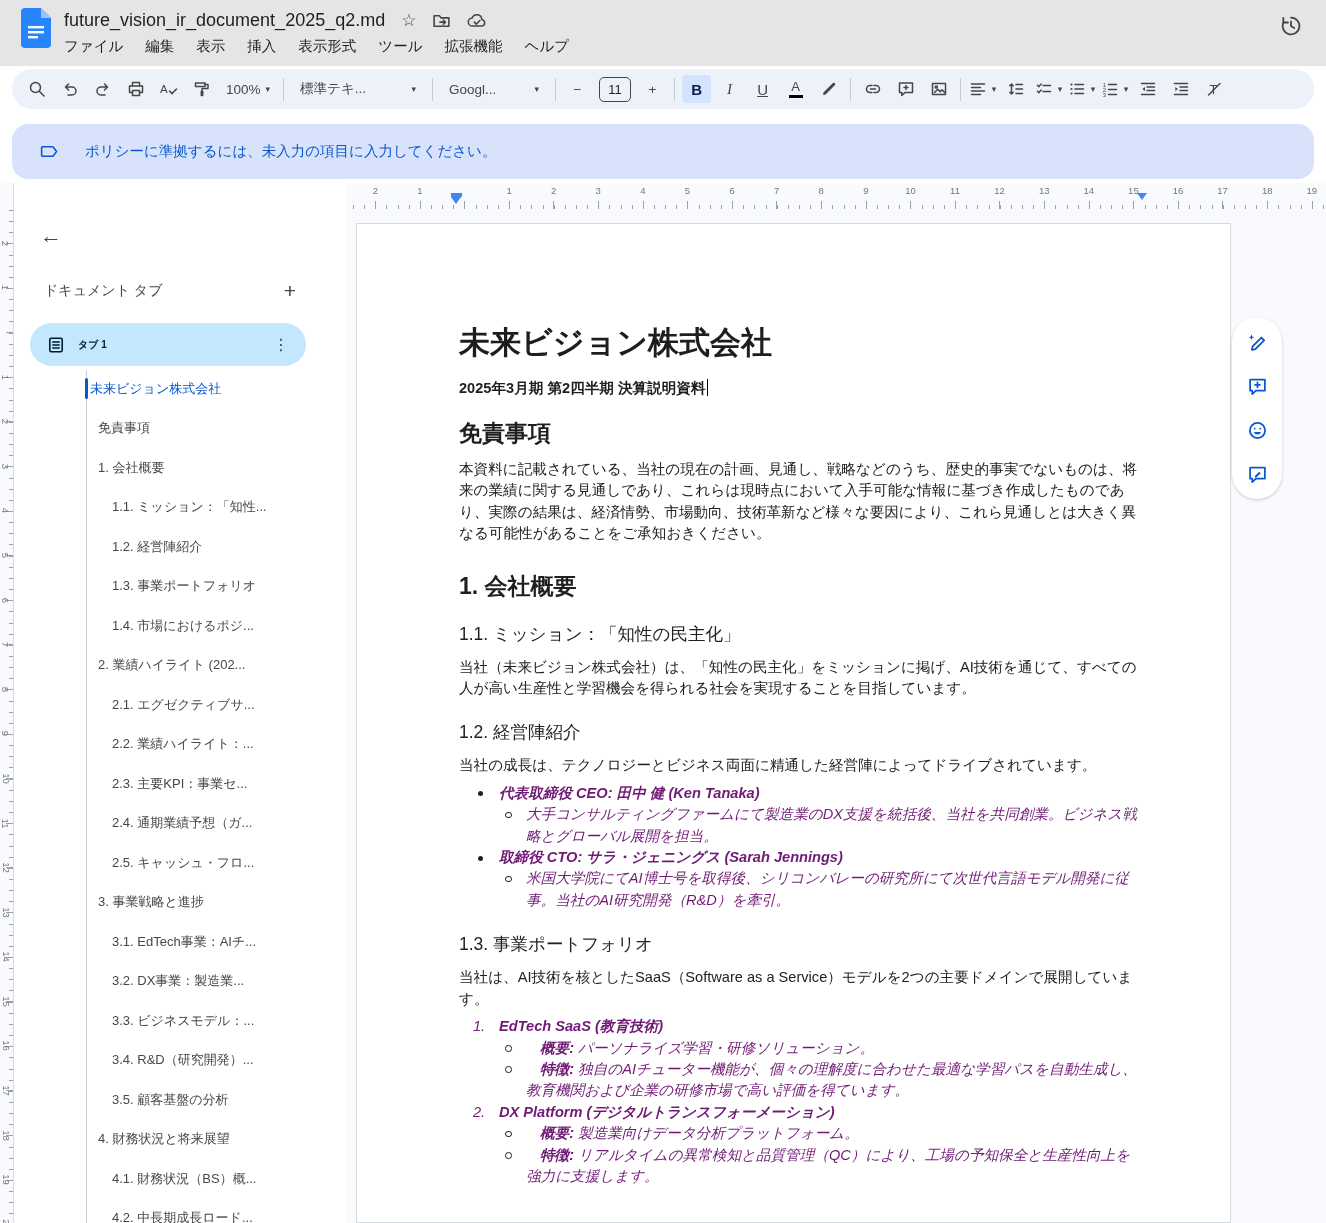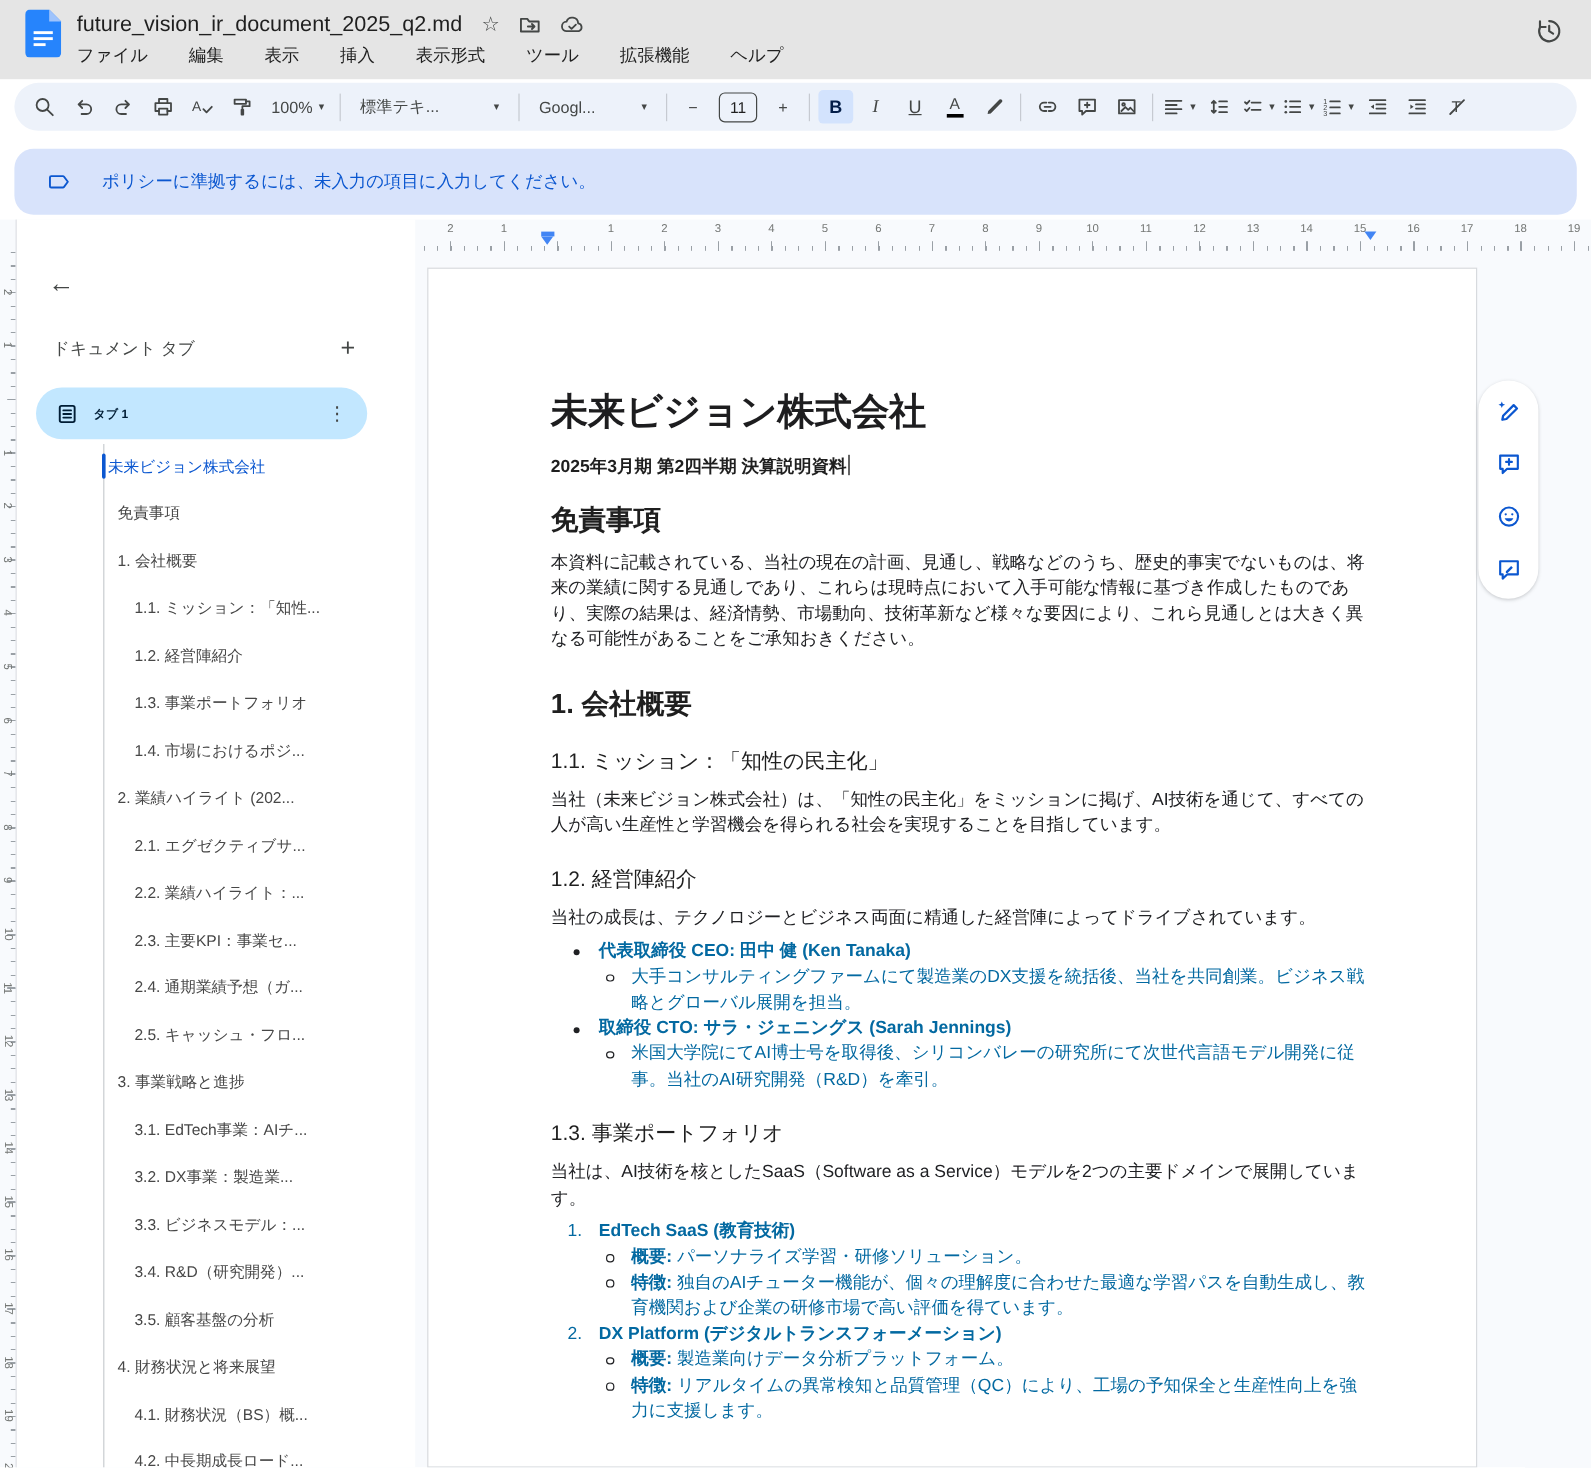--- a/index.html
+++ b/index.html
@@ -8,21 +8,21 @@
   svg{display:block;}
   .ic{stroke:#444746;fill:none;stroke-width:1.5;stroke-linecap:round;stroke-linejoin:round;}
 
   
   .header{position:absolute;top:0;left:0;width:100%;height:66px;background:#e5e5e5;}
   .docs-logo{position:absolute;left:21px;top:8px;width:30px;height:40px;}
   .header-main{position:absolute;left:64px;top:7px;}
   .title-row{display:flex;align-items:center;gap:16px;height:27px;}
   .doc-title{font-size:18px;color:#1f1f1f;white-space:nowrap;}
   .title-icon{color:#444746;font-size:17px;line-height:1;}
-  .menu-row{display:flex;gap:16px;margin-left:-9px;margin-top:1px;}
+  .menu-row{display:flex;gap:4px;margin-left:-9px;margin-top:1px;}
   .menu-item{font-size:14.5px;color:#1f1f1f;padding:2px 9px;border-radius:6px;cursor:default;}
   .history-btn{position:absolute;right:23px;top:14px;}
 
   
   .toolbar{position:absolute;top:69px;left:12px;width:1302px;height:40px;background:#edf2fa;
            border-radius:21px;display:flex;align-items:center;padding:0 8px;box-sizing:border-box;}
   .tb{min-width:29px;height:28px;border-radius:4px;display:flex;align-items:center;justify-content:center;
       color:#444746;margin:0 2px;flex:none;}
   .tb.active{background:#d3e3fd;color:#041e49;}
   .tb-text{font-size:13.5px;color:#444746;white-space:nowrap;}
@@ -101,30 +101,30 @@
 
   
   .page{position:absolute;left:356px;top:40px;width:875px;height:1000px;background:#fff;
         border:1px solid #d7dade;box-sizing:border-box;padding:100px 87px 0 102px;overflow:hidden;}
   .d-h1{font-size:31px;line-height:38px;font-weight:700;color:#1d1d1f;}
   .d-sub{margin-top:17px;font-size:14.6px;font-weight:700;}
   .d-h2{margin-top:20px;font-size:23px;line-height:30px;font-weight:700;}
   .d-h2.sp{margin-top:26px;}
   .d-h3{margin-top:21px;font-size:17.5px;line-height:24px;font-weight:400;}
   .d-p{margin-top:11px;font-size:14.6px;line-height:21.4px;color:#202124;}
-  .d-list{margin-top:6px;font-size:14.6px;line-height:21.4px;color:#0369a1;}
+  .d-list{margin-top:6px;font-size:14.6px;line-height:21.4px;color:#701a75;font-style:italic;}
   .b{font-weight:700;}
   .li1{position:relative;padding-left:40px;}
   .li1::before{content:"";position:absolute;left:19px;top:8.5px;width:5px;height:5px;border-radius:50%;background:#202124;}
   .li2{position:relative;padding-left:67px;}
   .li2::before{content:"";position:absolute;left:46px;top:7.5px;width:4.5px;height:4.5px;border-radius:50%;
                border:1.2px solid #202124;background:transparent;}
   .ol1{position:relative;padding-left:40px;}
   .ol-num{position:absolute;left:14px;font-weight:400;}
-  .pl{margin-right:4px;}
+  .pl{margin-right:4px;margin-left:14px;}
   .cursor{display:inline-block;width:1.5px;height:17px;background:#000;vertical-align:-3px;margin-left:1px;}
 
   
   .rail{position:absolute;left:1232px;top:134px;width:50px;height:182px;background:#fff;border-radius:26px;
         box-shadow:0 1px 3px rgba(60,64,67,.25);display:flex;flex-direction:column;align-items:center;
         justify-content:space-between;padding:11px 0;box-sizing:border-box;}
   .rail-btn{width:28px;height:28px;display:flex;align-items:center;justify-content:center;}
   .blue-ic{stroke:#0b57d0;fill:none;stroke-width:1.7;stroke-linecap:round;stroke-linejoin:round;}
 </style>
 </head>

